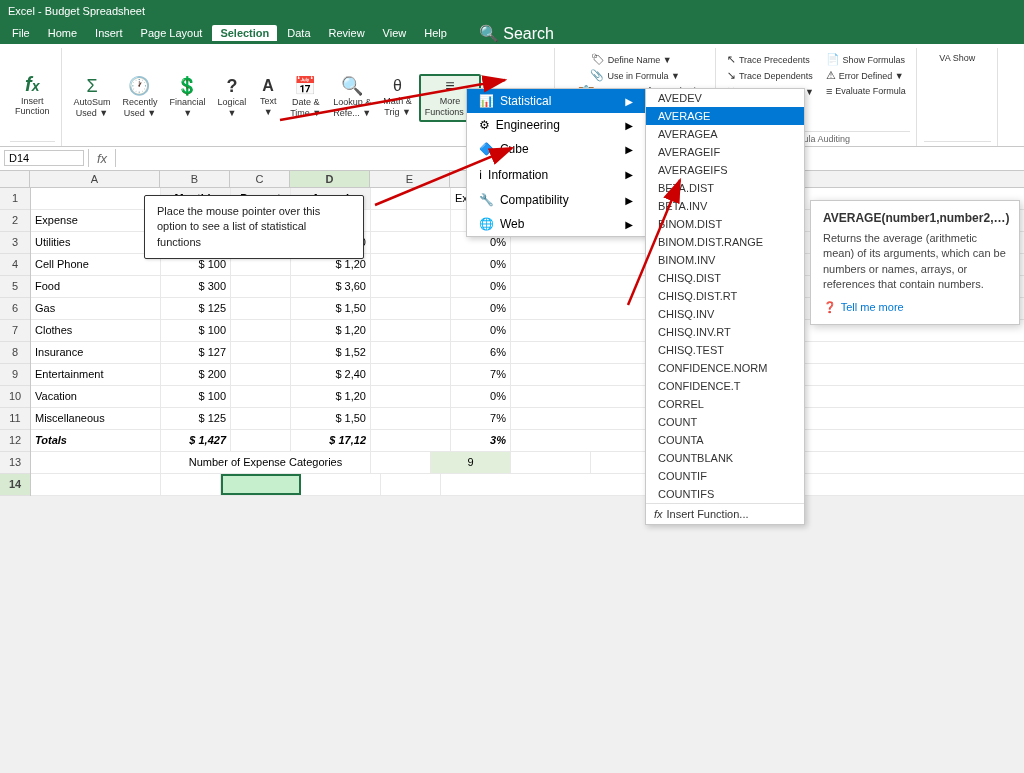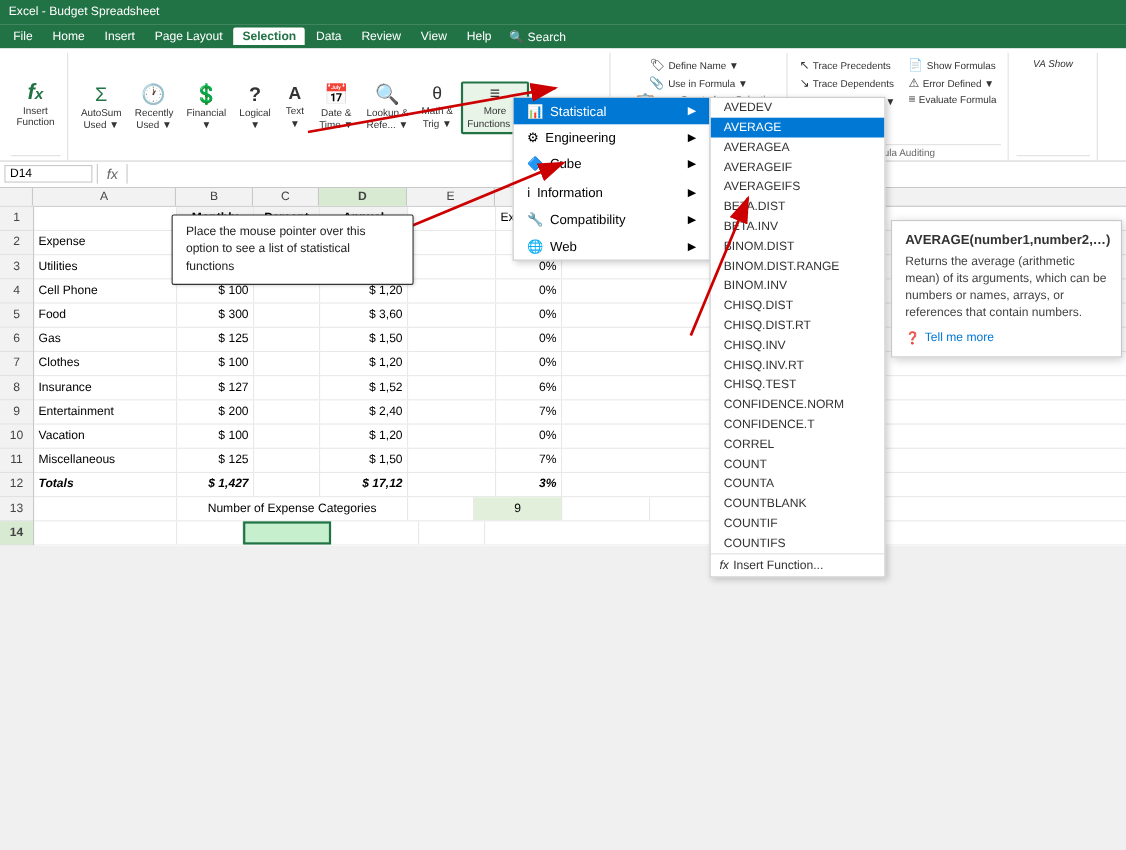--- a/index.html
+++ b/index.html
@@ -86,21 +86,21 @@
 <div class="menu-bar">
   <span class="menu-item">File</span>
   <span class="menu-item">Home</span>
   <span class="menu-item">Insert</span>
   <span class="menu-item">Page Layout</span>
   <span class="menu-item active-tab">Selection</span>
   <span class="menu-item">Data</span>
   <span class="menu-item">Review</span>
   <span class="menu-item">View</span>
   <span class="menu-item">Help</span>
-  <span style="color:white; font-size:11px; padding:2px 6px; cursor:pointer;">🔍 Search</span>
+  <span style="color:white; font-size:16px; padding:2px 6px; cursor:pointer;margin-left:16px;">🔍 Search</span>
 </div>
 
 <div class="ribbon">
   <div class="ribbon-content">
 
     <div class="ribbon-group">
       <div class="ribbon-buttons">
         <div class="ribbon-btn">
           <span class="btn-icon" style="font-style:italic; font-weight:bold; color:#217346; font-size:20px;">f<span style="font-size:14px;">x</span></span>
           <span class="btn-label">Insert<br>Function</span>
@@ -204,21 +204,21 @@
           <div class="audit-btn">
             <span class="icon">≡</span>
             <span>Evaluate Formula</span>
           </div>
         </div>
       </div>
       <div class="ribbon-group-label">Formula Auditing</div>
     </div>
 
     <div class="ribbon-group" style="min-width:80px;">
-      <div style="display:flex; flex-direction:column; gap:1px; padding-top:2px; flex:1;font-style:italic;">
+      <div style="display:flex; flex-direction:column; gap:1px; padding-top:2px; flex:1;">
         <div class="audit-btn">
           <span>VA Show</span>
         </div>
       </div>
       <div class="ribbon-group-label"></div>
     </div>
   </div>
 </div>
 
 <div class="formula-bar">
@@ -473,21 +473,21 @@
   <div class="tooltip-desc">Returns the average (arithmetic mean) of its arguments, which can be numbers or names, arrays, or references that contain numbers.</div>
   <div class="tooltip-link">
     <span>❓</span>
     <span>Tell me more</span>
   </div>
 </div>
 
 <div style="position:absolute; top:0; left:0; width:100%; height:100%; pointer-events:none; z-index:600;">
 
 
-  <div class="callout" style="left:156px; top:195px; max-width:220px;">
+  <div class="callout" style="left:144px; top:195px; max-width:220px;">
     <span>Place the mouse pointer over this option to see a list of statistical functions</span>
   </div>
 
 
   <svg style="position:absolute; top:0; left:0; width:100%; height:100%;">
 
     <defs>
       <marker id="arrowhead" markerWidth="10" markerHeight="7" refX="9" refY="3.5" orient="auto">
         <polygon points="0 0, 10 3.5, 0 7" fill="#cc0000"></polygon>
       </marker>

